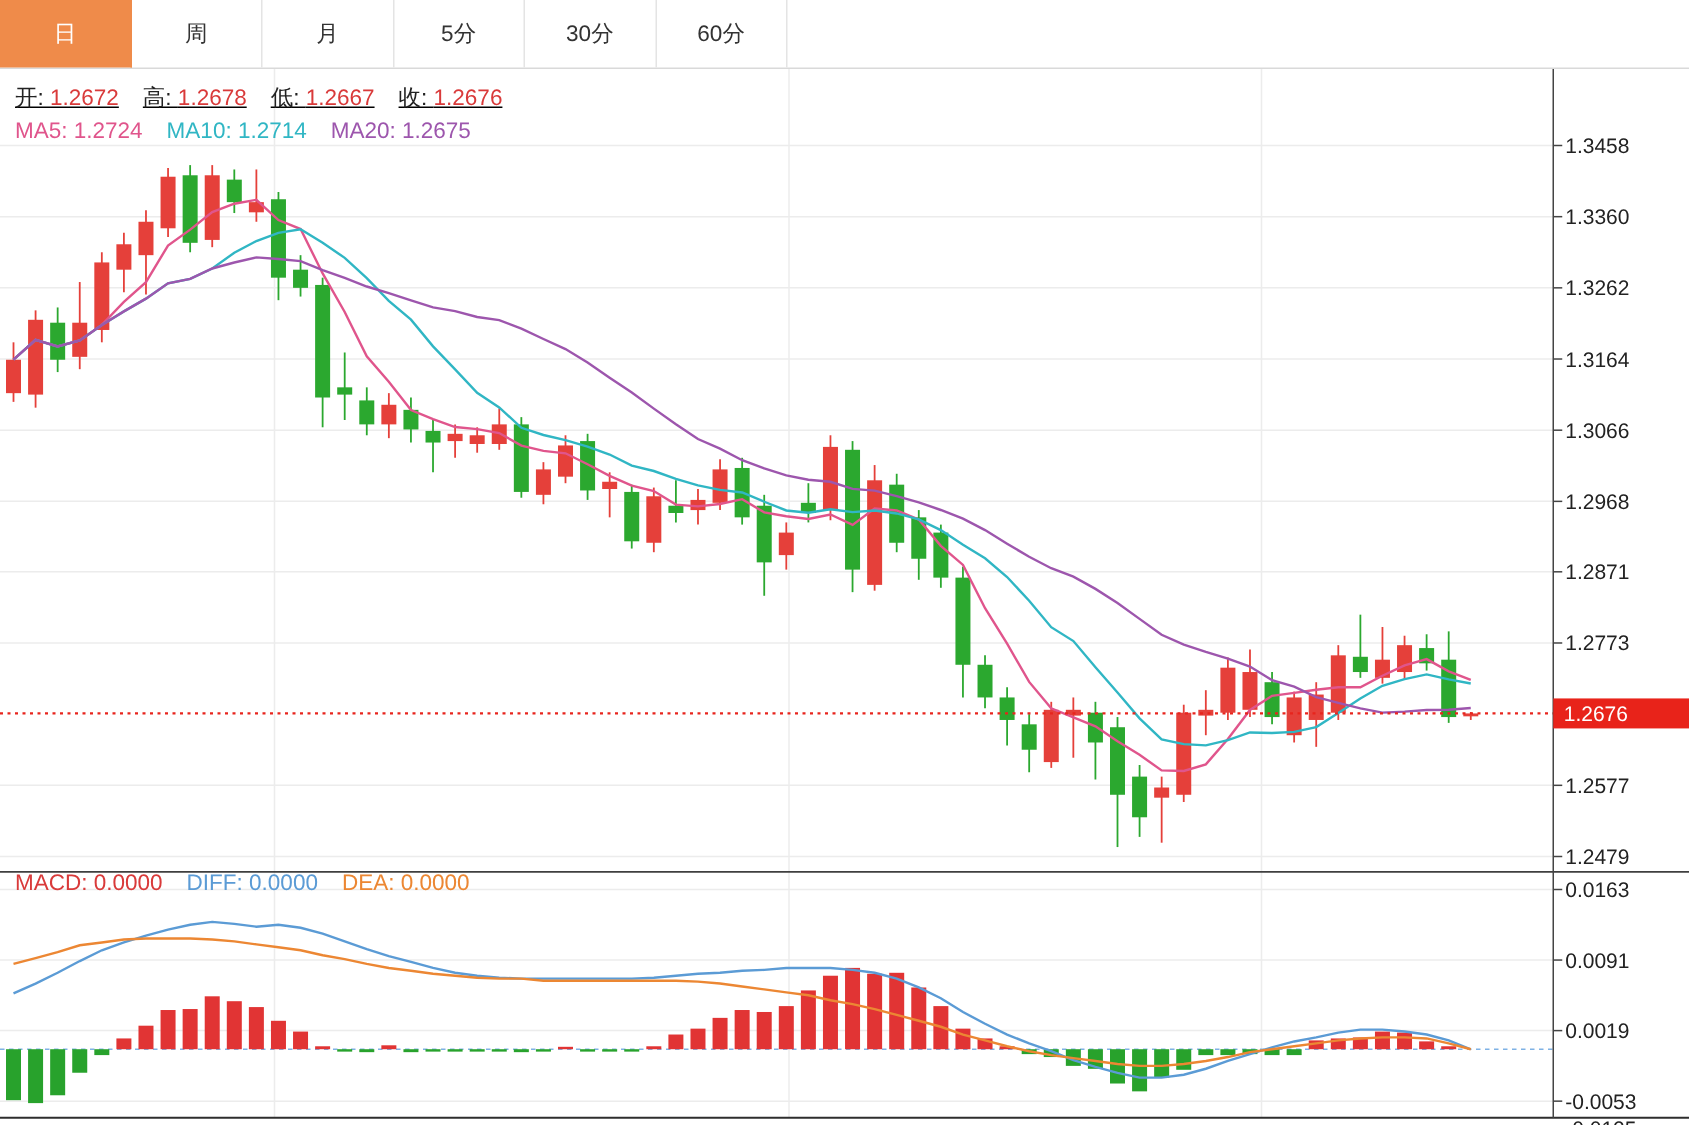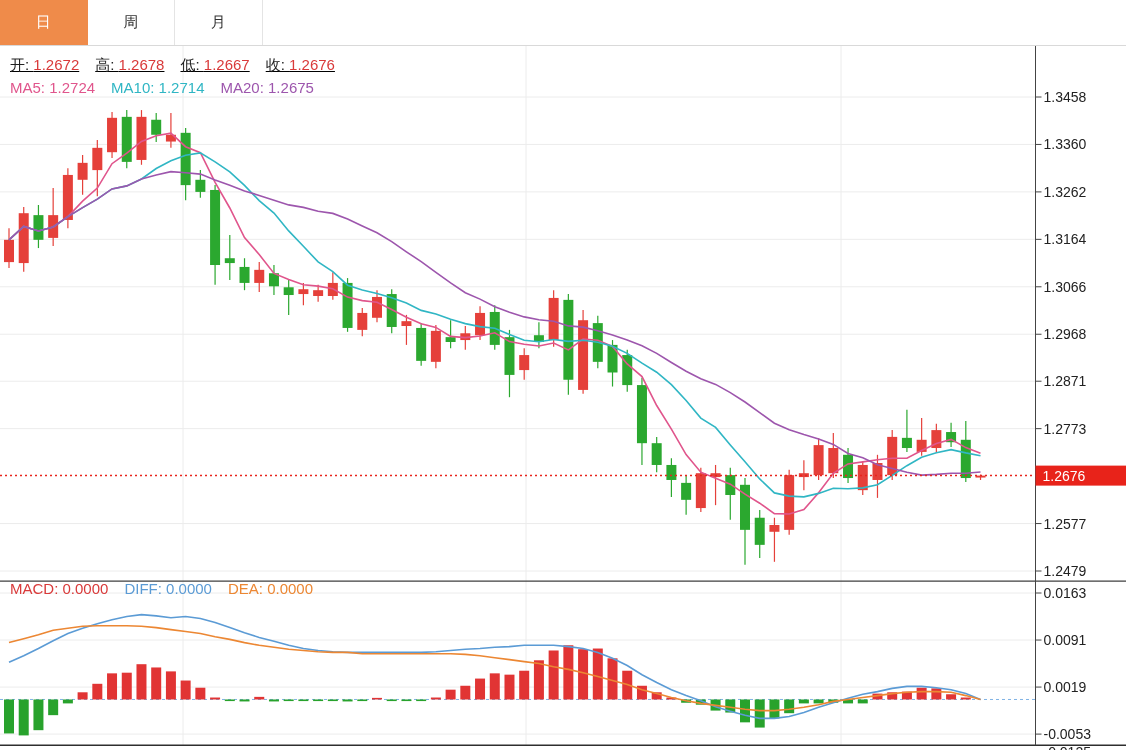--- a/index.html
+++ b/index.html
@@ -15,20 +15,23 @@
   #macd-hdr{top:580px;}
 </style>
 </head>
 <body>
 
 <div id="app">
   <div id="tabbar">
       <div class="tab active" style="background: rgb(239, 139, 74); border-right-color: rgb(239, 139, 74);">日</div>
       <div class="tab">周</div>
       <div class="tab">月</div>
+      <div class="tab">5分</div>
+      <div class="tab">30分</div>
+      <div class="tab">60分</div>
     </div>
   <div id="ohlc-hdr" class="hdr"><span class="seg"><span style="color: rgb(34, 34, 34);">开: </span><span style="color: rgb(217, 58, 58);">1.2672</span></span><span class="seg"><span style="color: rgb(34, 34, 34);">高: </span><span style="color: rgb(217, 58, 58);">1.2678</span></span><span class="seg"><span style="color: rgb(34, 34, 34);">低: </span><span style="color: rgb(217, 58, 58);">1.2667</span></span><span class="seg"><span style="color: rgb(34, 34, 34);">收: </span><span style="color: rgb(217, 58, 58);">1.2676</span></span></div>
   <div id="ma-hdr" class="hdr"><span class="seg"><span style="color: rgb(224, 85, 140);">MA5: </span><span style="color: rgb(224, 85, 140);">1.2724</span></span><span class="seg"><span style="color: rgb(48, 182, 196);">MA10: </span><span style="color: rgb(48, 182, 196);">1.2714</span></span><span class="seg"><span style="color: rgb(157, 86, 173);">MA20: </span><span style="color: rgb(157, 86, 173);">1.2675</span></span></div>
   <div id="macd-hdr" class="hdr"><span class="seg"><span style="color: rgb(217, 58, 58);">MACD: </span><span style="color: rgb(217, 58, 58);">0.0000</span></span><span class="seg"><span style="color: rgb(91, 155, 213);">DIFF: </span><span style="color: rgb(91, 155, 213);">0.0000</span></span><span class="seg"><span style="color: rgb(236, 135, 51);">DEA: </span><span style="color: rgb(236, 135, 51);">0.0000</span></span></div>
   <svg id="chart-svg" width="1126" height="750" viewBox="0 0 1126 750">
       <g>
         <line x1="0" y1="97" x2="1035.5" y2="97" stroke="#ececec" stroke-width="1"></line>
         <line x1="0" y1="144.44841675178765" x2="1035.5" y2="144.44841675178765" stroke="#ececec" stroke-width="1"></line>
         <line x1="0" y1="191.8968335035753" x2="1035.5" y2="191.8968335035753" stroke="#ececec" stroke-width="1"></line>
         <line x1="0" y1="239.3452502553629" x2="1035.5" y2="239.3452502553629" stroke="#ececec" stroke-width="1"></line>

